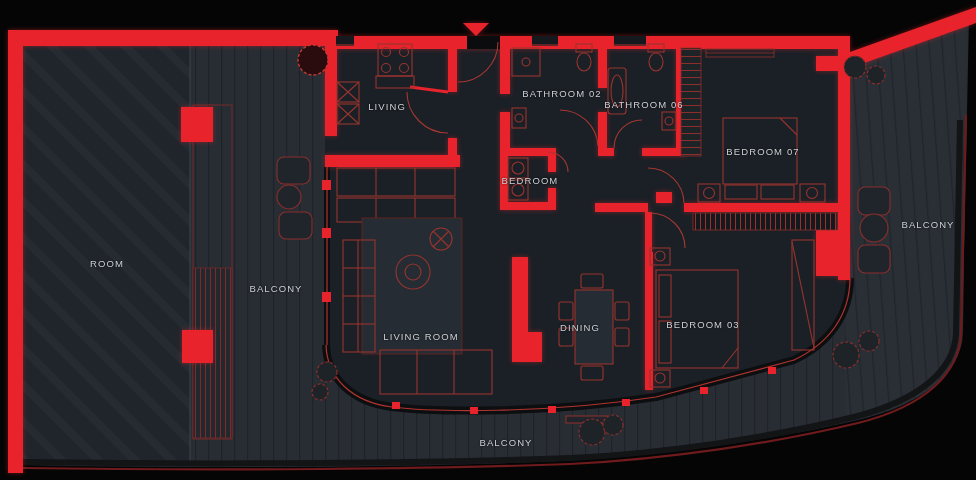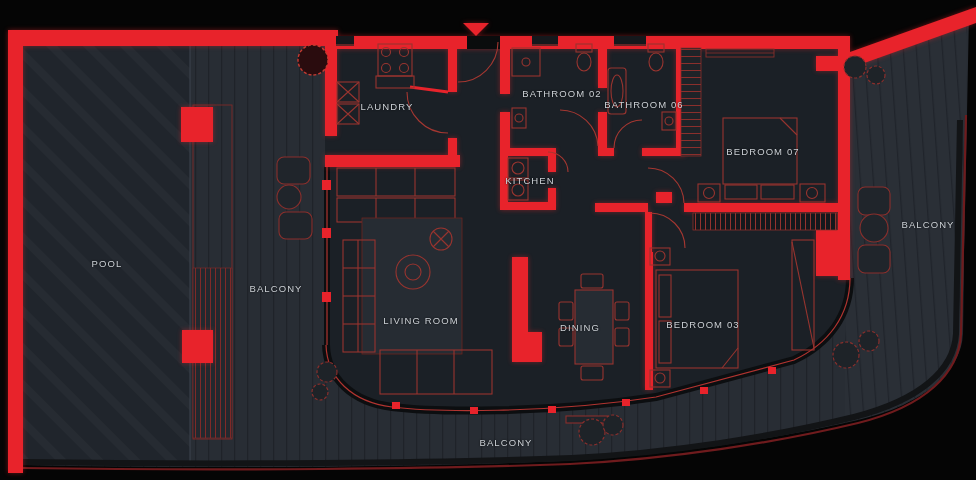--- a/index.html
+++ b/index.html
@@ -245,25 +245,25 @@
     <circle cx="876" cy="75" r="9" stroke="#8a2f2c" stroke-width="1.2"></circle>
     <circle cx="846" cy="355" r="13" stroke="#8a2f2c" stroke-width="1.2"></circle>
     <circle cx="869" cy="341" r="10" stroke="#8a2f2c" stroke-width="1.2"></circle>
     <circle cx="592" cy="432" r="13" stroke="#8a2f2c" stroke-width="1.2"></circle>
     <circle cx="613" cy="425" r="10" stroke="#8a2f2c" stroke-width="1.2"></circle>
     <circle cx="327" cy="372" r="10" stroke="#8a2f2c" stroke-width="1.2"></circle>
     <circle cx="320" cy="392" r="8" stroke="#8a2f2c" stroke-width="1.2"></circle>
   </g>
 </svg>
 
-<div class="room-label" style="left:107px;top:263px">POOL</div>
+<div class="room-label" style="left:107px;top:263px">ROOM</div>
 <div class="room-label" style="left:276px;top:288px">BALCONY</div>
-<div class="room-label" style="left:387px;top:106px">LAUNDRY</div>
+<div class="room-label" style="left:387px;top:106px">LIVING</div>
 <div class="room-label" style="left:562px;top:93px">BATHROOM 02</div>
 <div class="room-label" style="left:644px;top:104px">BATHROOM 06</div>
-<div class="room-label" style="left:530px;top:180px">KITCHEN</div>
+<div class="room-label" style="left:530px;top:180px">BEDROOM</div>
 <div class="room-label" style="left:763px;top:151px">BEDROOM 07</div>
 <div class="room-label" style="left:703px;top:324px">BEDROOM 03</div>
-<div class="room-label" style="left:421px;top:320px">LIVING ROOM</div>
+<div class="room-label" style="left:421px;top:336px">LIVING ROOM</div>
 <div class="room-label" style="left:580px;top:327px">DINING</div>
 <div class="room-label" style="left:928px;top:224px">BALCONY</div>
 <div class="room-label" style="left:506px;top:442px">BALCONY</div>
 </div>
 
 </body></html>

